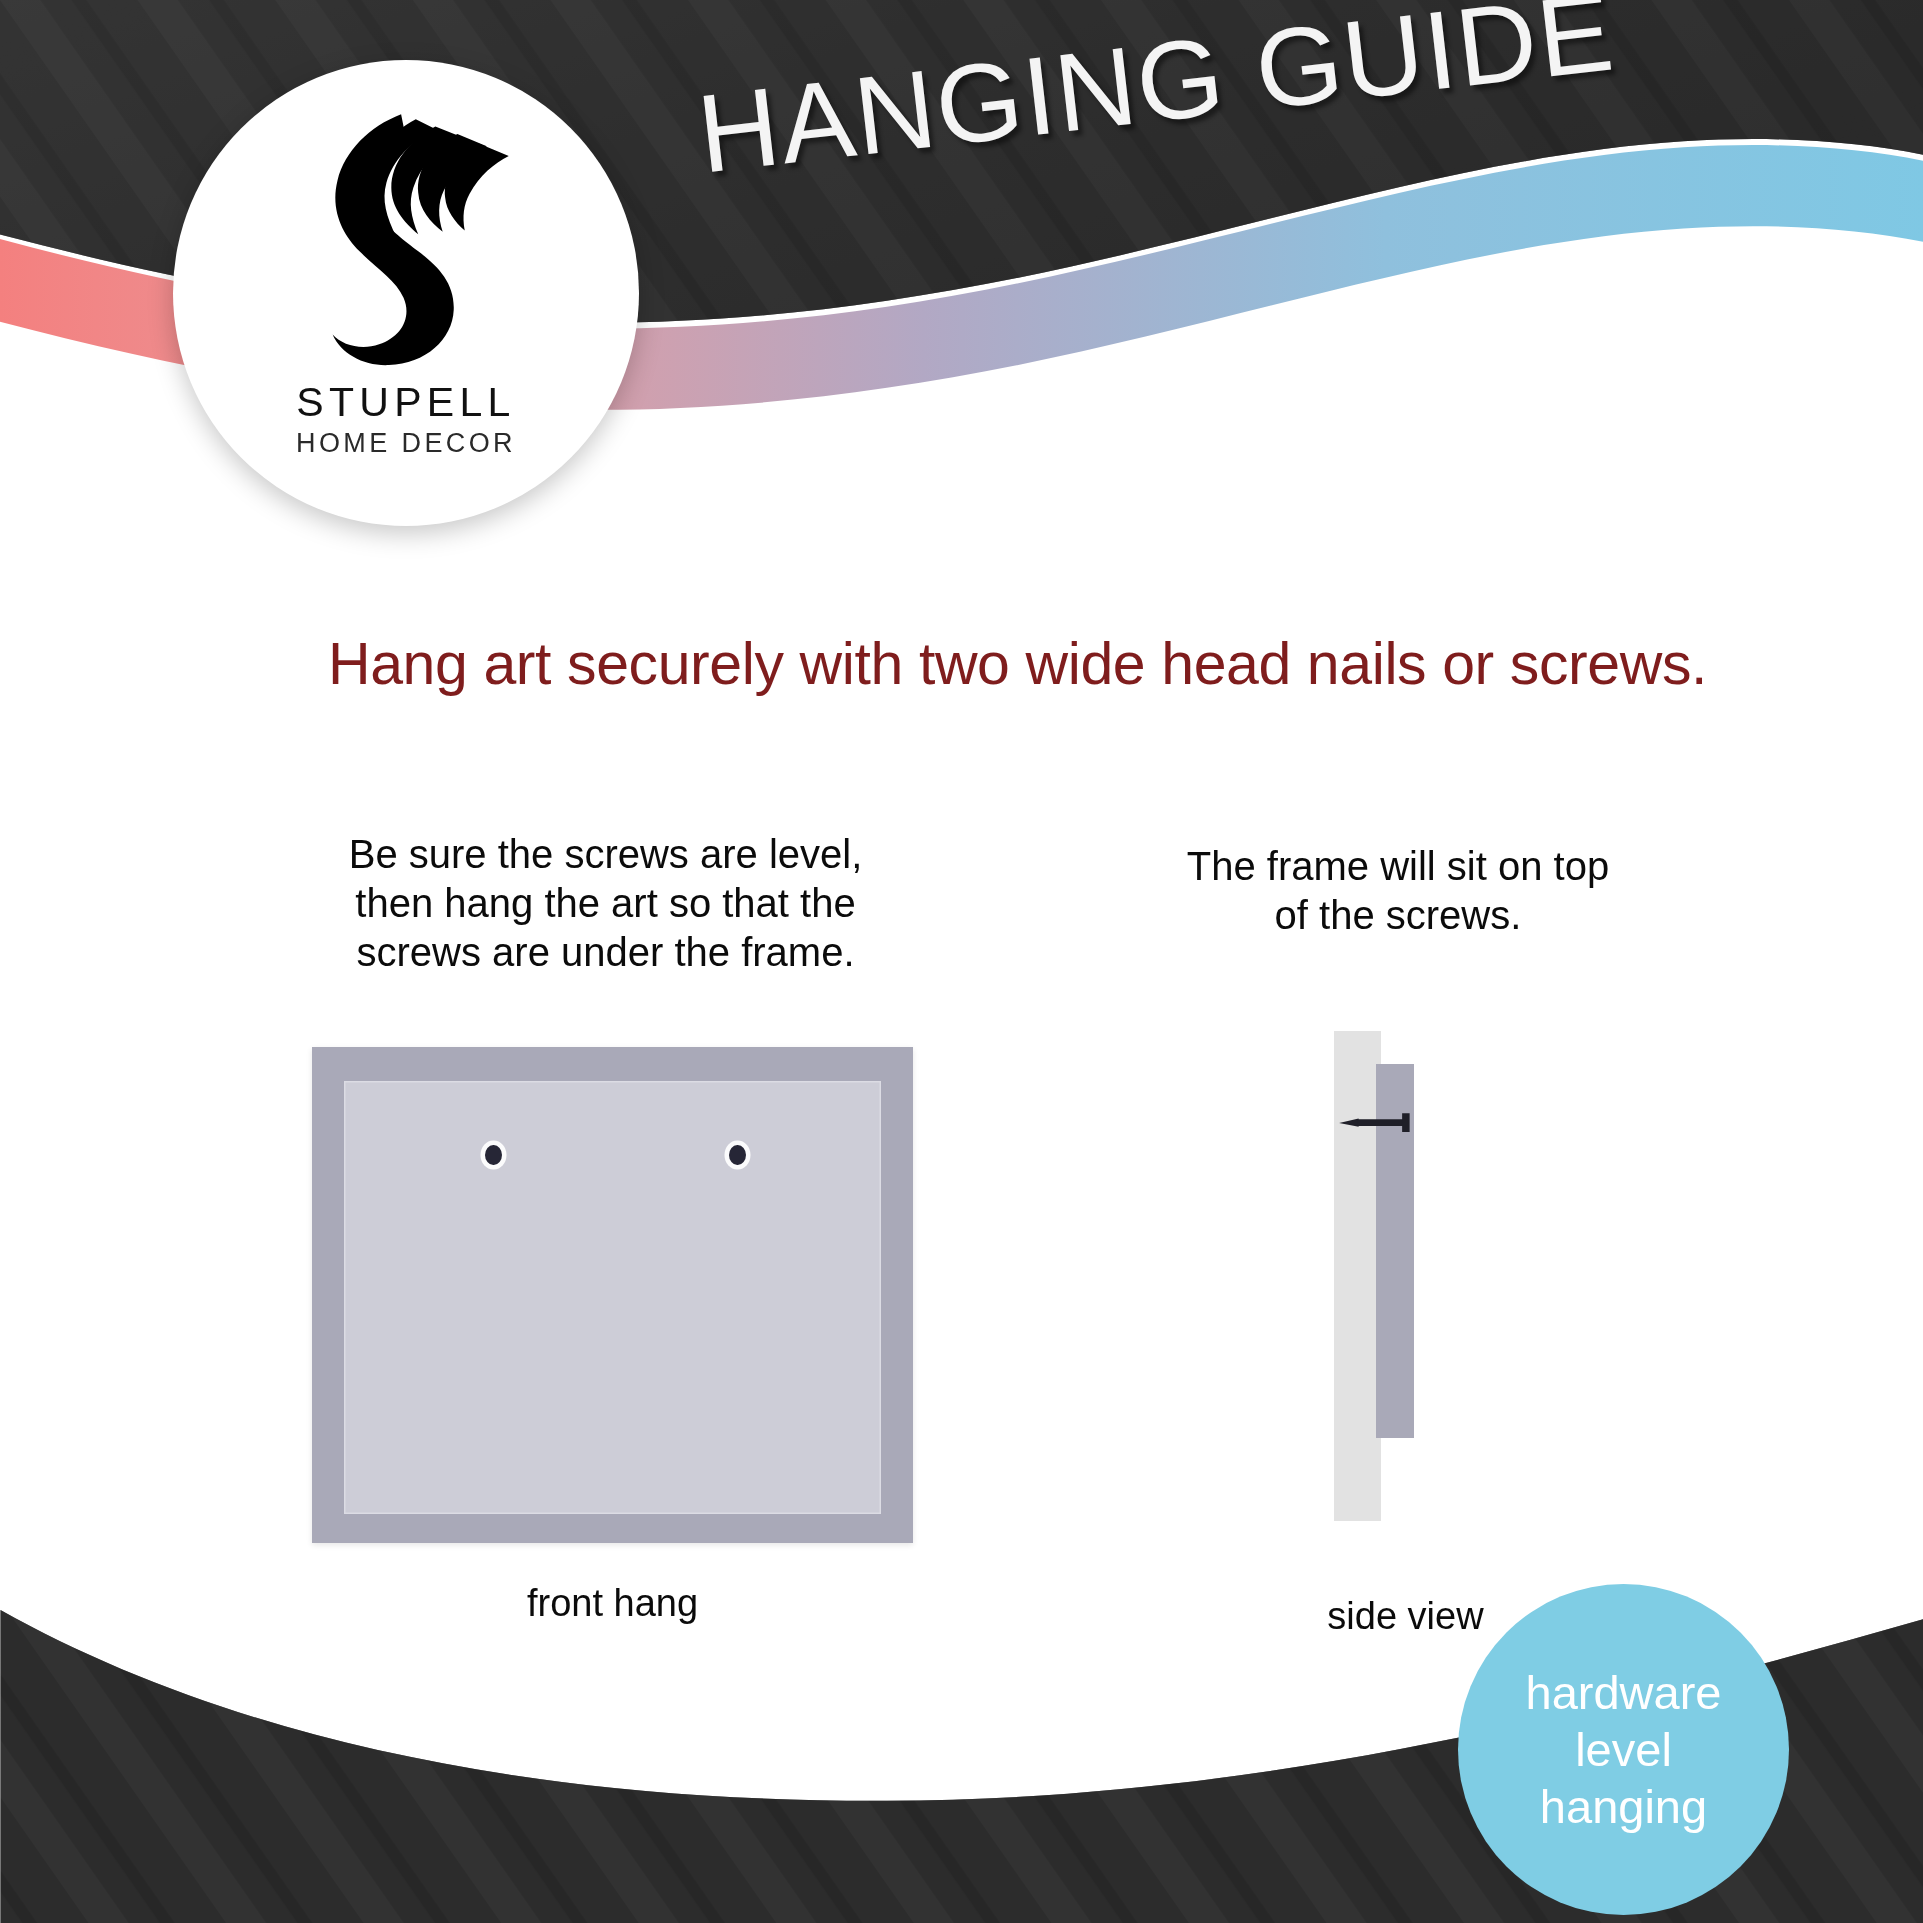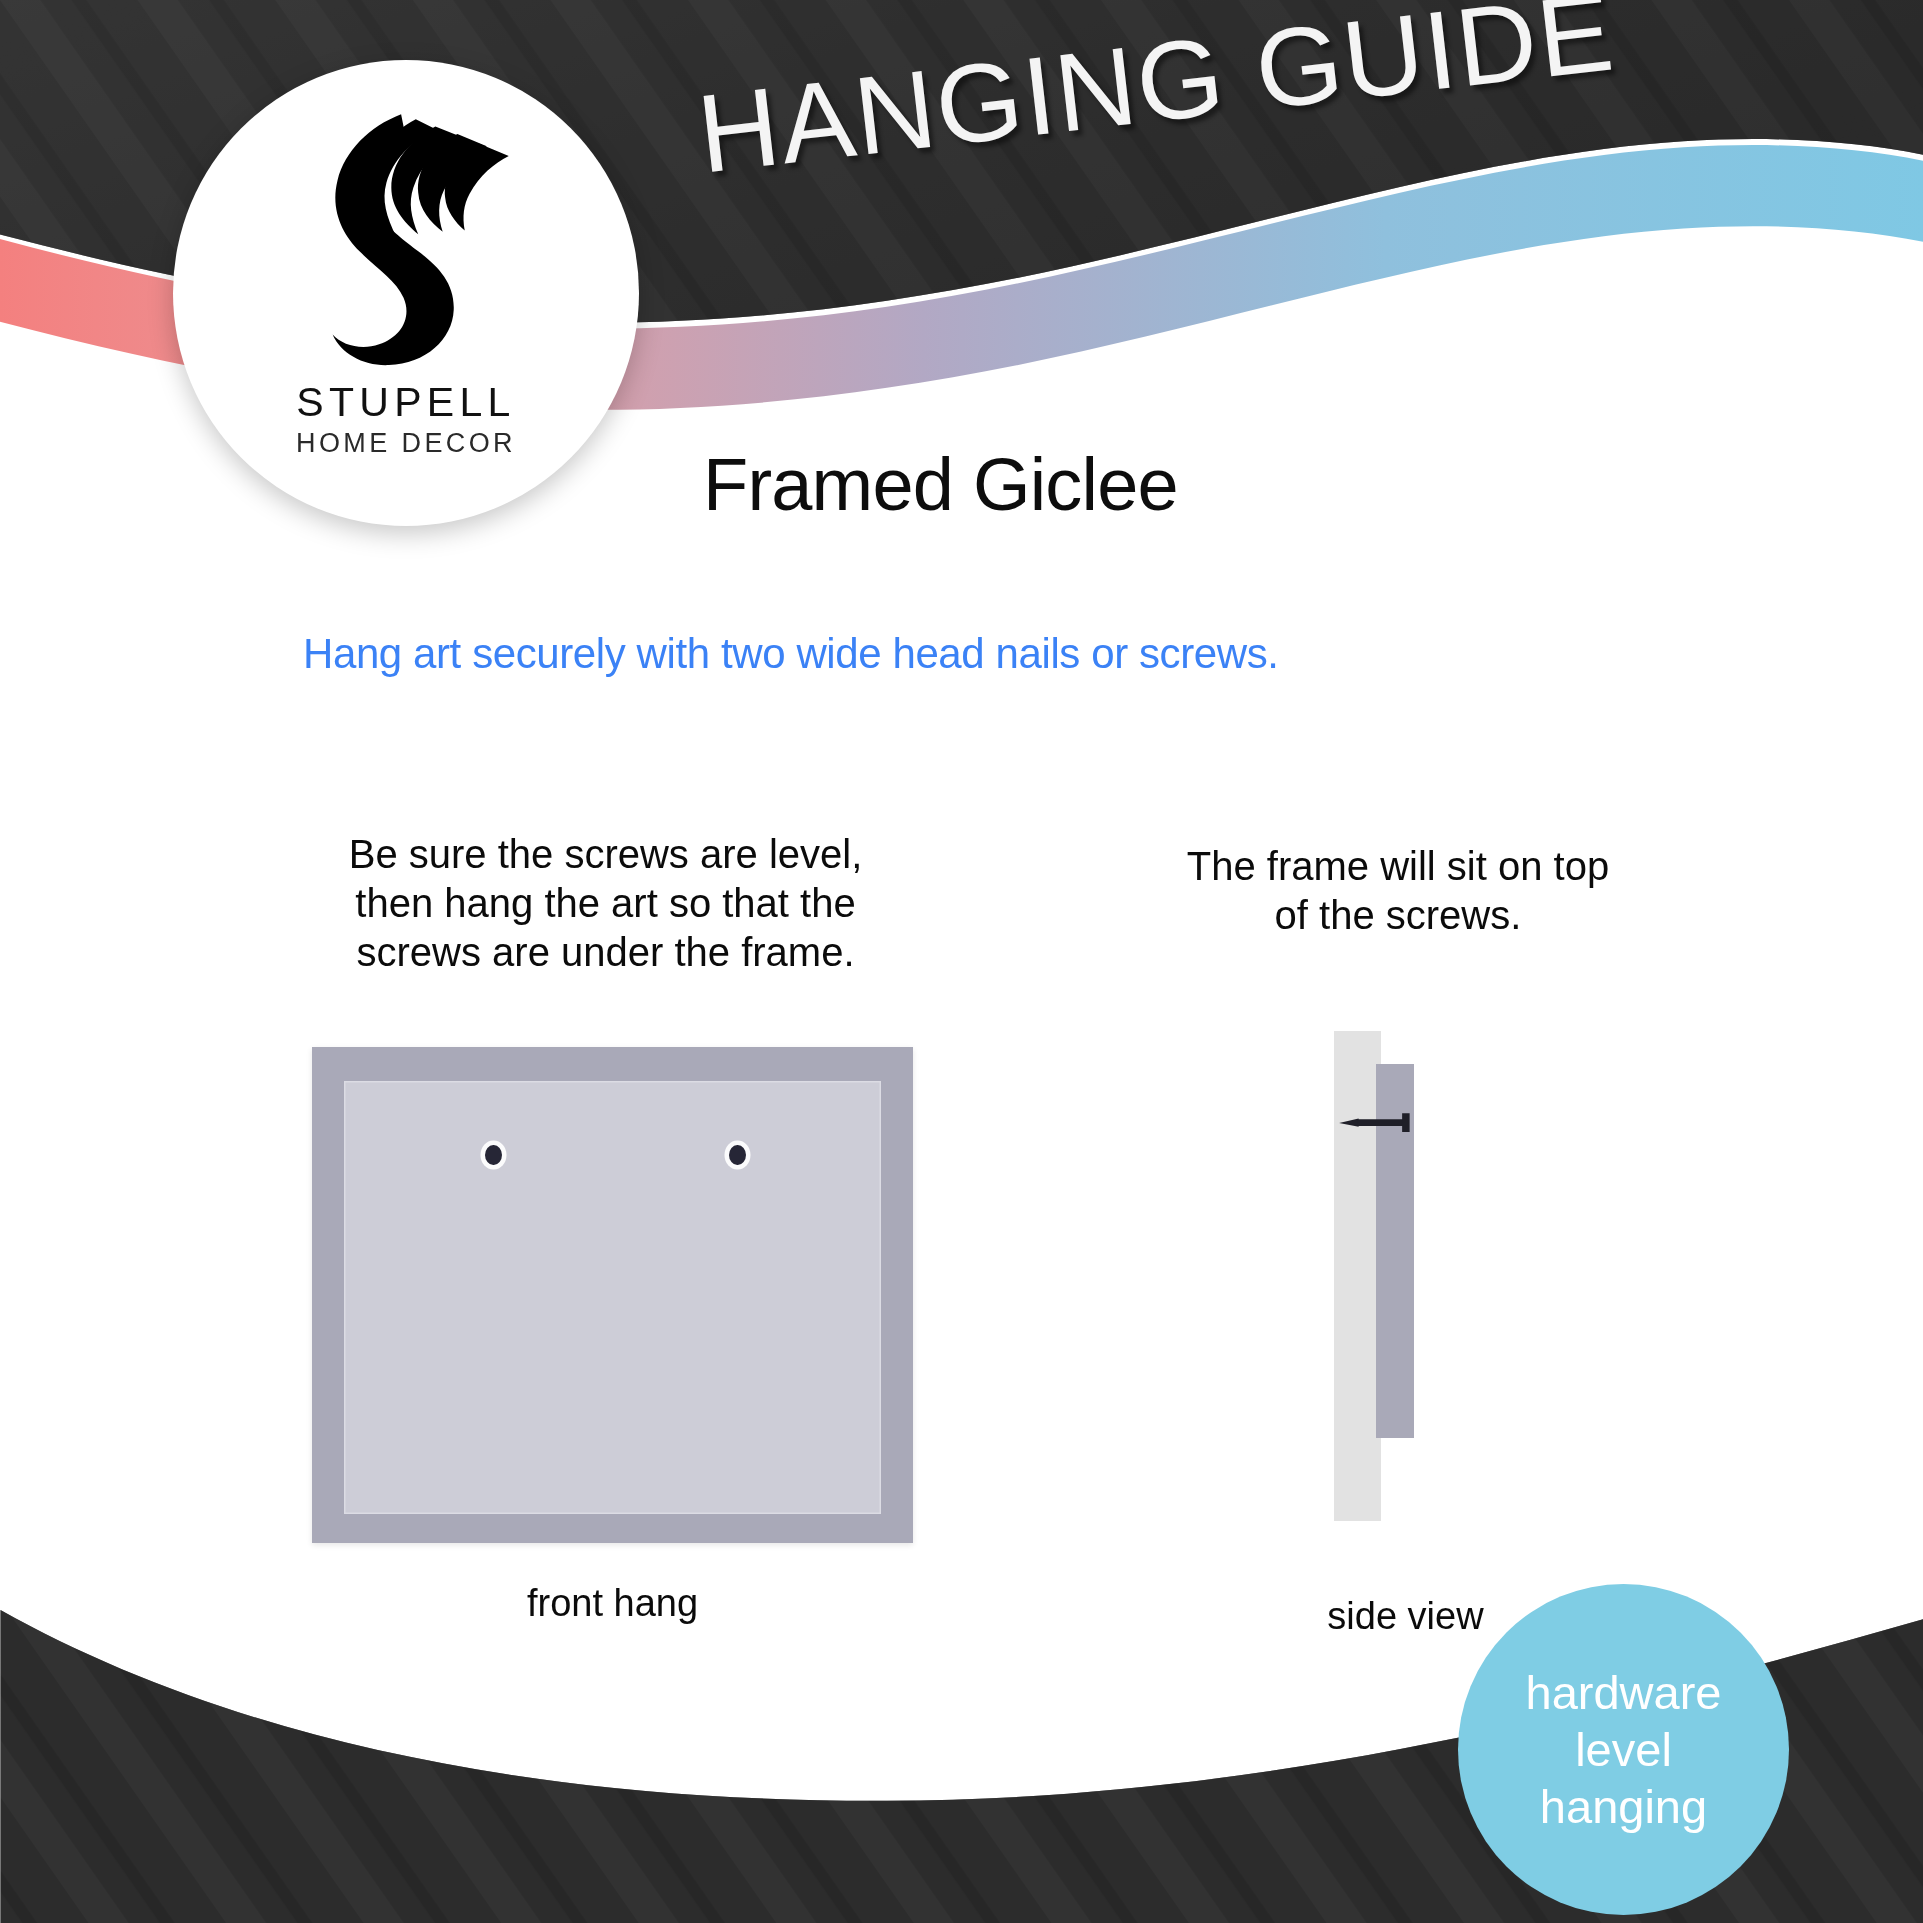--- a/index.html
+++ b/index.html
@@ -50,22 +50,22 @@
     white-space:nowrap;z-index:6;
   }
 
   
   .product-title{
     position:absolute;left:703px;top:442px;
     font-size:74px;font-weight:400;color:#0d0d0d;
     letter-spacing:-0.8px;white-space:nowrap;
   }
   .lead{
-    position:absolute;left:303px;top:630px;
-    font-size:42px;font-weight:400;color:#3b82f6;
+    position:absolute;left:328px;top:630px;
+    font-size:59px;font-weight:400;color:#7f1d1d;
     letter-spacing:-0.4px;white-space:nowrap;
   }
 
   .cap{
     position:absolute;
     font-size:40px;line-height:1.22;color:#0b0b0b;
     text-align:center;font-weight:400;
   }
   .cap-left{left:301px;top:830px;width:609px;}
   .cap-right{left:1150px;top:842px;width:496px;}
@@ -159,21 +159,20 @@
       <path fill="#000" d="M124 16 C102 28 88 46 88 66 C88 82 98 94 110 104 C104 90 102 78 106 66 C112 48 126 34 144 24 Z"></path>
       <path fill="#000" d="M142 22 C120 34 108 52 110 70 C111 84 120 94 130 102 C126 90 126 78 131 68 C139 52 152 40 166 32 Z"></path>
       <path fill="#000" d="M160 30 C140 42 130 58 132 74 C133 85 140 94 148 101 C146 90 147 80 152 71 C160 56 172 46 184 40 Z"></path>
     </svg>
     <div class="logo-word">STUPELL</div>
     <div class="logo-sub">HOME DECOR</div>
   </div>
 
   <div class="header-title">HANGING GUIDE</div>
 
-  <div class="product-title">Framed Giclee</div>
 
   <div class="lead">Hang art securely with two wide head nails or screws.</div>
 
   <div class="cap cap-left">
     <div>Be sure the screws are level,</div>
     <div>then hang the art so that the</div>
     <div>screws are under the frame.</div>
   </div>
 
   <div class="cap cap-right">

